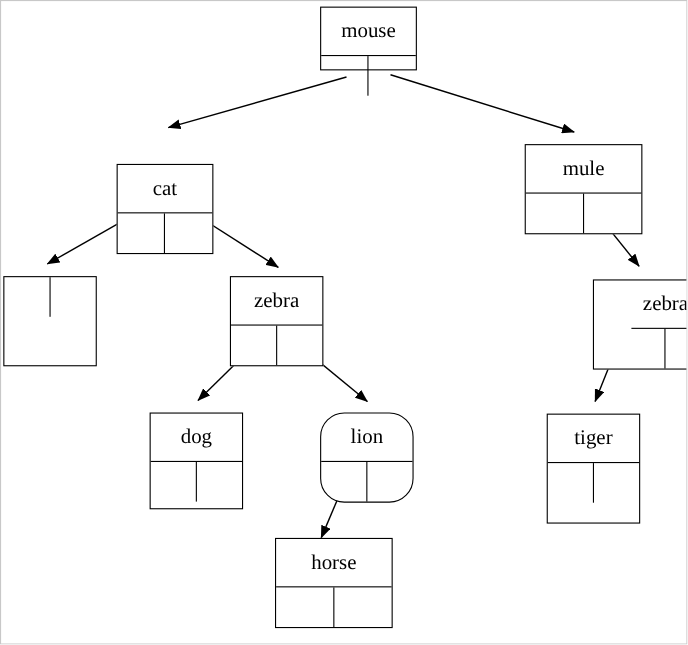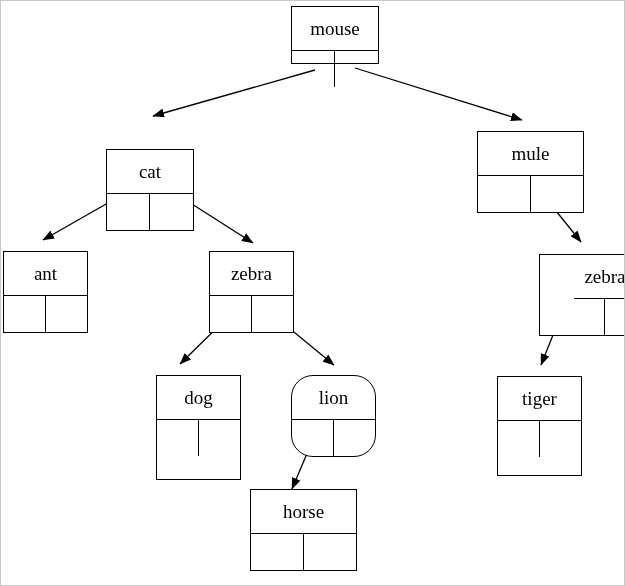--- a/index.html
+++ b/index.html
@@ -94,41 +94,40 @@
         </div>
       </div>
       <div class="node" style="left: 476px; top: 130px; width: 107px; height: 82px;">
         <div class="node-label">mule</div>
         <div class="node-pointers">
           <div class="ptr left-ptr"></div>
           <div class="ptr right-ptr"></div>
         </div>
       </div>
       <div class="node" style="left: 2px; top: 250px; width: 85px; height: 82px;">
-        <div class="node-label">ant</div>
         <div class="node-pointers">
           <div class="ptr left-ptr"></div>
           <div class="ptr right-ptr"></div>
         </div>
       </div>
       <div class="node" style="left: 208px; top: 250px; width: 85px; height: 82px;">
         <div class="node-label">zebra</div>
         <div class="node-pointers">
           <div class="ptr left-ptr"></div>
           <div class="ptr right-ptr"></div>
         </div>
       </div>
       <div class="node" style="left: 538px; top: 253px; width: 98px; height: 82px; padding-left: 34px;">
         <div class="node-label">zebra</div>
         <div class="node-pointers">
           <div class="ptr left-ptr"></div>
           <div class="ptr right-ptr"></div>
         </div>
       </div>
-      <div class="node" style="left: 135px; top: 374px; width: 85px; height: 105px; margin-left: 20px;">
+      <div class="node" style="left: 135px; top: 374px; width: 85px; height: 88px;">
         <div class="node-label">dog</div>
         <div class="node-pointers">
           <div class="ptr left-ptr"></div>
           <div class="ptr right-ptr"></div>
         </div>
       </div>
       <div class="node" style="left: 290px; top: 374px; width: 85px; height: 82px; border-radius: 22px;">
         <div class="node-label">lion</div>
         <div class="node-pointers">
           <div class="ptr left-ptr"></div>

